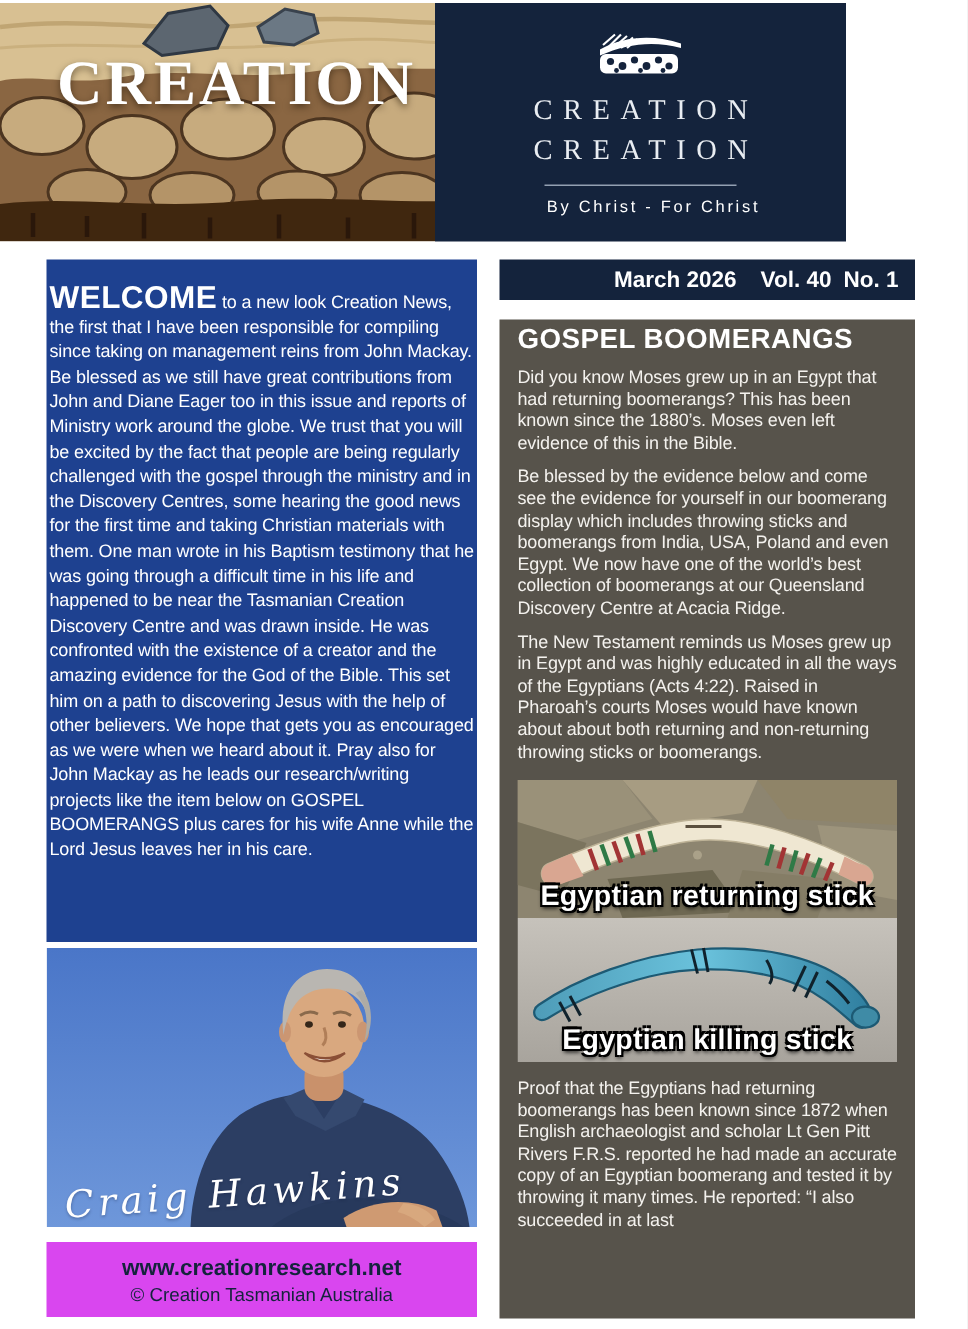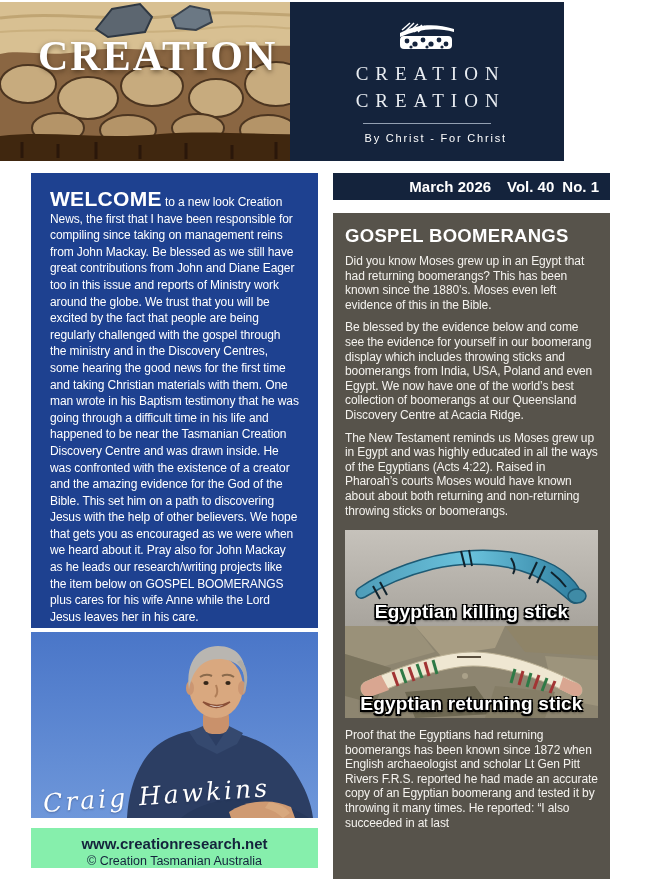--- a/index.html
+++ b/index.html
@@ -16,46 +16,46 @@
   .header-right{position:relative;width:313px;height:159px;background:#14233C;
         display:flex;flex-direction:column;align-items:center;justify-content:center;}
   .logo-icon{margin-bottom:9px;}
   .wordmark{color:#e9edf2;font-family:"Liberation Serif",serif;font-size:19px;
         letter-spacing:7px;line-height:27px;text-align:center;padding-left:7px;}
   .brand-divider{width:128px;border:none;border-top:1px solid #93a0b2;margin:9px 0 8px;}
   .tagline{color:#ffffff;font-size:11px;letter-spacing:1.8px;padding-left:2px;margin-left:15px;}
 
   
   .welcome-box{position:absolute;left:31px;top:173px;width:287px;height:455px;
-        background:#1E4190;color:#ffffff;box-sizing:border-box;padding:18px 19px;
+        background:#1E4190;color:#ffffff;box-sizing:border-box;padding:18px 2px;
         font-size:12px;line-height:16.6px;letter-spacing:-0.1px;overflow:hidden;}
   .welcome-lead{font-weight:bold;font-size:21px;letter-spacing:0.3px;}
 
   .portrait{position:absolute;left:31px;top:632px;width:287px;height:186px;overflow:hidden;}
   .portrait svg{display:block;}
   .signature{position:absolute;left:12px;bottom:8px;color:#ffffff;
         font-family:"DejaVu Serif",serif;font-style:italic;font-size:25px;
         letter-spacing:3px;transform:rotate(-4deg);text-shadow:0 1px 2px rgba(20,30,60,.35);}
 
-  .site-footer{position:absolute;left:31px;top:828px;width:287px;height:40px;
-        background:#86efac;color:#14233C;display:flex;flex-direction:column;
-        align-items:center;justify-content:flex-end;}
+  .site-footer{position:absolute;left:31px;top:828px;width:287px;height:50px;
+        background:#d946ef;color:#14233C;display:flex;flex-direction:column;
+        align-items:center;justify-content:center;}
   .site-url{font-weight:bold;font-size:15px;text-decoration:none;color:#14233C;}
   .site-copy{font-size:12.5px;margin-top:2px;}
 
   
   .issue-bar{position:absolute;left:333px;top:173px;width:277px;height:27px;
         background:#14233C;color:#ffffff;display:flex;align-items:center;
         justify-content:flex-end;box-sizing:border-box;padding-right:11px;
         font-weight:bold;font-size:15px;}
   .issue-bar .date{margin-right:16px;}
   .issue-bar .vol{margin-right:8px;}
 
   .article-box{position:absolute;left:333px;top:213px;width:277px;height:666px;
-        background:#57534B;color:#F4F2EE;box-sizing:border-box;padding:12px 12px;
+        background:#57534B;color:#F4F2EE;box-sizing:border-box;padding:2px 12px;
         overflow:hidden;}
   .article-title{margin:0 0 7px;color:#ffffff;font-size:18.5px;line-height:22px;
         letter-spacing:0.3px;font-weight:bold;}
   .article-box p{margin:0 0 8px;font-size:12px;line-height:14.6px;letter-spacing:-0.1px;}
   .article-box p.closing{margin-top:10px;}
 
   .photo-stack{margin:12px 0 0;}
   .fig{position:relative;width:253px;}
   .fig svg{display:block;}
   .fig-caption{position:absolute;bottom:3px;left:0;width:100%;text-align:center;
@@ -182,50 +182,20 @@
     <span class="num">No. 1</span>
   </div>
 
   <article class="article-box">
     <h2 class="article-title">GOSPEL BOOMERANGS</h2>
     <p>Did you know Moses grew up in an Egypt that had returning boomerangs? This has been known since the 1880’s.  Moses even left evidence of this in the Bible.</p>
     <p>Be blessed by the evidence below and come see the evidence for yourself in our boomerang display which includes throwing sticks and boomerangs from India, USA, Poland and even Egypt. We now have one of the world’s best collection of boomerangs at our Queensland Discovery Centre at Acacia Ridge.</p>
     <p>The New Testament reminds us Moses grew up in Egypt and was highly educated in all the ways of the Egyptians (Acts 4:22). Raised in Pharoah’s courts Moses would have known about about both returning and non-returning throwing sticks or boomerangs.</p>
 
     <div class="photo-stack">
-      <figure class="fig" style="margin:0">
-        <svg width="253" height="96" viewBox="0 0 253 96">
-          <defs>
-            <linearGradient id="kbg" x1="0" y1="0" x2="0" y2="1">
-              <stop offset="0" stop-color="#c6c2bb"></stop>
-                <stop offset="1" stop-color="#a8a49d"></stop>
-            </linearGradient>
-            <linearGradient id="kst" x1="0" y1="0" x2="1" y2="0">
-              <stop offset="0" stop-color="#4e9cb8"></stop>
-                <stop offset=".5" stop-color="#6ac2dc"></stop>
-                <stop offset="1" stop-color="#2e7d9e"></stop>
-            </linearGradient>
-          </defs>
-          <rect width="253" height="96" fill="url(#kbg)"></rect>
-          <path d="M14,58 C40,40 80,25 120,21 C160,18 196,25 218,41 C228,49 234,57 236,63 C238,69 232,76 226,72 C216,64 206,53 188,45 C160,33 120,31 88,39 C60,46 36,57 20,67 C12,71 8,62 14,58 Z" fill="url(#kst)" stroke="#1d5a74" stroke-width="1.5"></path>
-          <ellipse cx="232" cy="66" rx="9" ry="7" fill="#3f8ba6" stroke="#1d5a74" stroke-width="1.5"></ellipse>
-          <g stroke="#10222c" stroke-width="2" fill="none">
-            <path d="M28,56 L35,69"></path>
-              <path d="M35,52 L42,65"></path>
-            <path d="M116,21 L120,37"></path>
-              <path d="M124,20 L127,36"></path>
-            <path d="M192,32 L184,49"></path>
-              <path d="M200,36 L192,53"></path>
-            <path d="M206,42 q9,7 15,15"></path>
-              <path d="M166,28 q6,10 2,16"></path>
-          </g>
-        </svg>
-        <figcaption class="fig-caption">Egyptian killing stick</figcaption>
-      </figure>
-
       <figure class="fig" style="margin:0">
         <svg width="253" height="92" viewBox="0 0 253 92">
           <rect width="253" height="92" fill="#8d8570"></rect>
           <path d="M0,0 L70,0 L90,26 L40,40 L0,28 Z" fill="#9a9179"></path>
           <path d="M70,0 L160,0 L150,22 L96,30 Z" fill="#a79c82"></path>
           <path d="M160,0 L253,0 L253,30 L180,26 Z" fill="#8f8468"></path>
           <path d="M0,28 L46,42 L30,78 L0,70 Z" fill="#7b745e"></path>
           <path d="M200,30 L253,34 L253,80 L210,72 Z" fill="#9d947c"></path>
           <path d="M60,66 L130,60 L150,88 L70,92 Z" fill="#6e6852"></path>
           <path d="M150,60 L210,66 L200,92 L140,92 Z" fill="#857d66"></path>
@@ -245,18 +215,48 @@
               <path d="M178,45 l-4,14" stroke="#a23434"></path>
             <path d="M186,47 l-4,14" stroke="#2f7a46"></path>
               <path d="M194,49 l-5,14" stroke="#a23434"></path>
             <path d="M202,52 l-5,13" stroke="#2f7a46"></path>
               <path d="M210,55 l-5,12" stroke="#a23434"></path>
           </g>
           <path d="M112,31 h24" stroke="#5a4f3e" stroke-width="2"></path>
         </svg>
         <figcaption class="fig-caption">Egyptian returning stick</figcaption>
       </figure>
+
+      <figure class="fig" style="margin:0">
+        <svg width="253" height="96" viewBox="0 0 253 96">
+          <defs>
+            <linearGradient id="kbg" x1="0" y1="0" x2="0" y2="1">
+              <stop offset="0" stop-color="#c6c2bb"></stop>
+                <stop offset="1" stop-color="#a8a49d"></stop>
+            </linearGradient>
+            <linearGradient id="kst" x1="0" y1="0" x2="1" y2="0">
+              <stop offset="0" stop-color="#4e9cb8"></stop>
+                <stop offset=".5" stop-color="#6ac2dc"></stop>
+                <stop offset="1" stop-color="#2e7d9e"></stop>
+            </linearGradient>
+          </defs>
+          <rect width="253" height="96" fill="url(#kbg)"></rect>
+          <path d="M14,58 C40,40 80,25 120,21 C160,18 196,25 218,41 C228,49 234,57 236,63 C238,69 232,76 226,72 C216,64 206,53 188,45 C160,33 120,31 88,39 C60,46 36,57 20,67 C12,71 8,62 14,58 Z" fill="url(#kst)" stroke="#1d5a74" stroke-width="1.5"></path>
+          <ellipse cx="232" cy="66" rx="9" ry="7" fill="#3f8ba6" stroke="#1d5a74" stroke-width="1.5"></ellipse>
+          <g stroke="#10222c" stroke-width="2" fill="none">
+            <path d="M28,56 L35,69"></path>
+              <path d="M35,52 L42,65"></path>
+            <path d="M116,21 L120,37"></path>
+              <path d="M124,20 L127,36"></path>
+            <path d="M192,32 L184,49"></path>
+              <path d="M200,36 L192,53"></path>
+            <path d="M206,42 q9,7 15,15"></path>
+              <path d="M166,28 q6,10 2,16"></path>
+          </g>
+        </svg>
+        <figcaption class="fig-caption">Egyptian killing stick</figcaption>
+      </figure>
     </div>
 
     <p class="closing">Proof that the Egyptians had returning boomerangs has been known since 1872 when English archaeologist and scholar Lt Gen Pitt Rivers F.R.S. reported he had made an accurate copy of an Egyptian boomerang and tested it by throwing it many times.  He reported: “I also succeeded in at last</p>
   </article>
 
 </div>
 
 </body></html>

